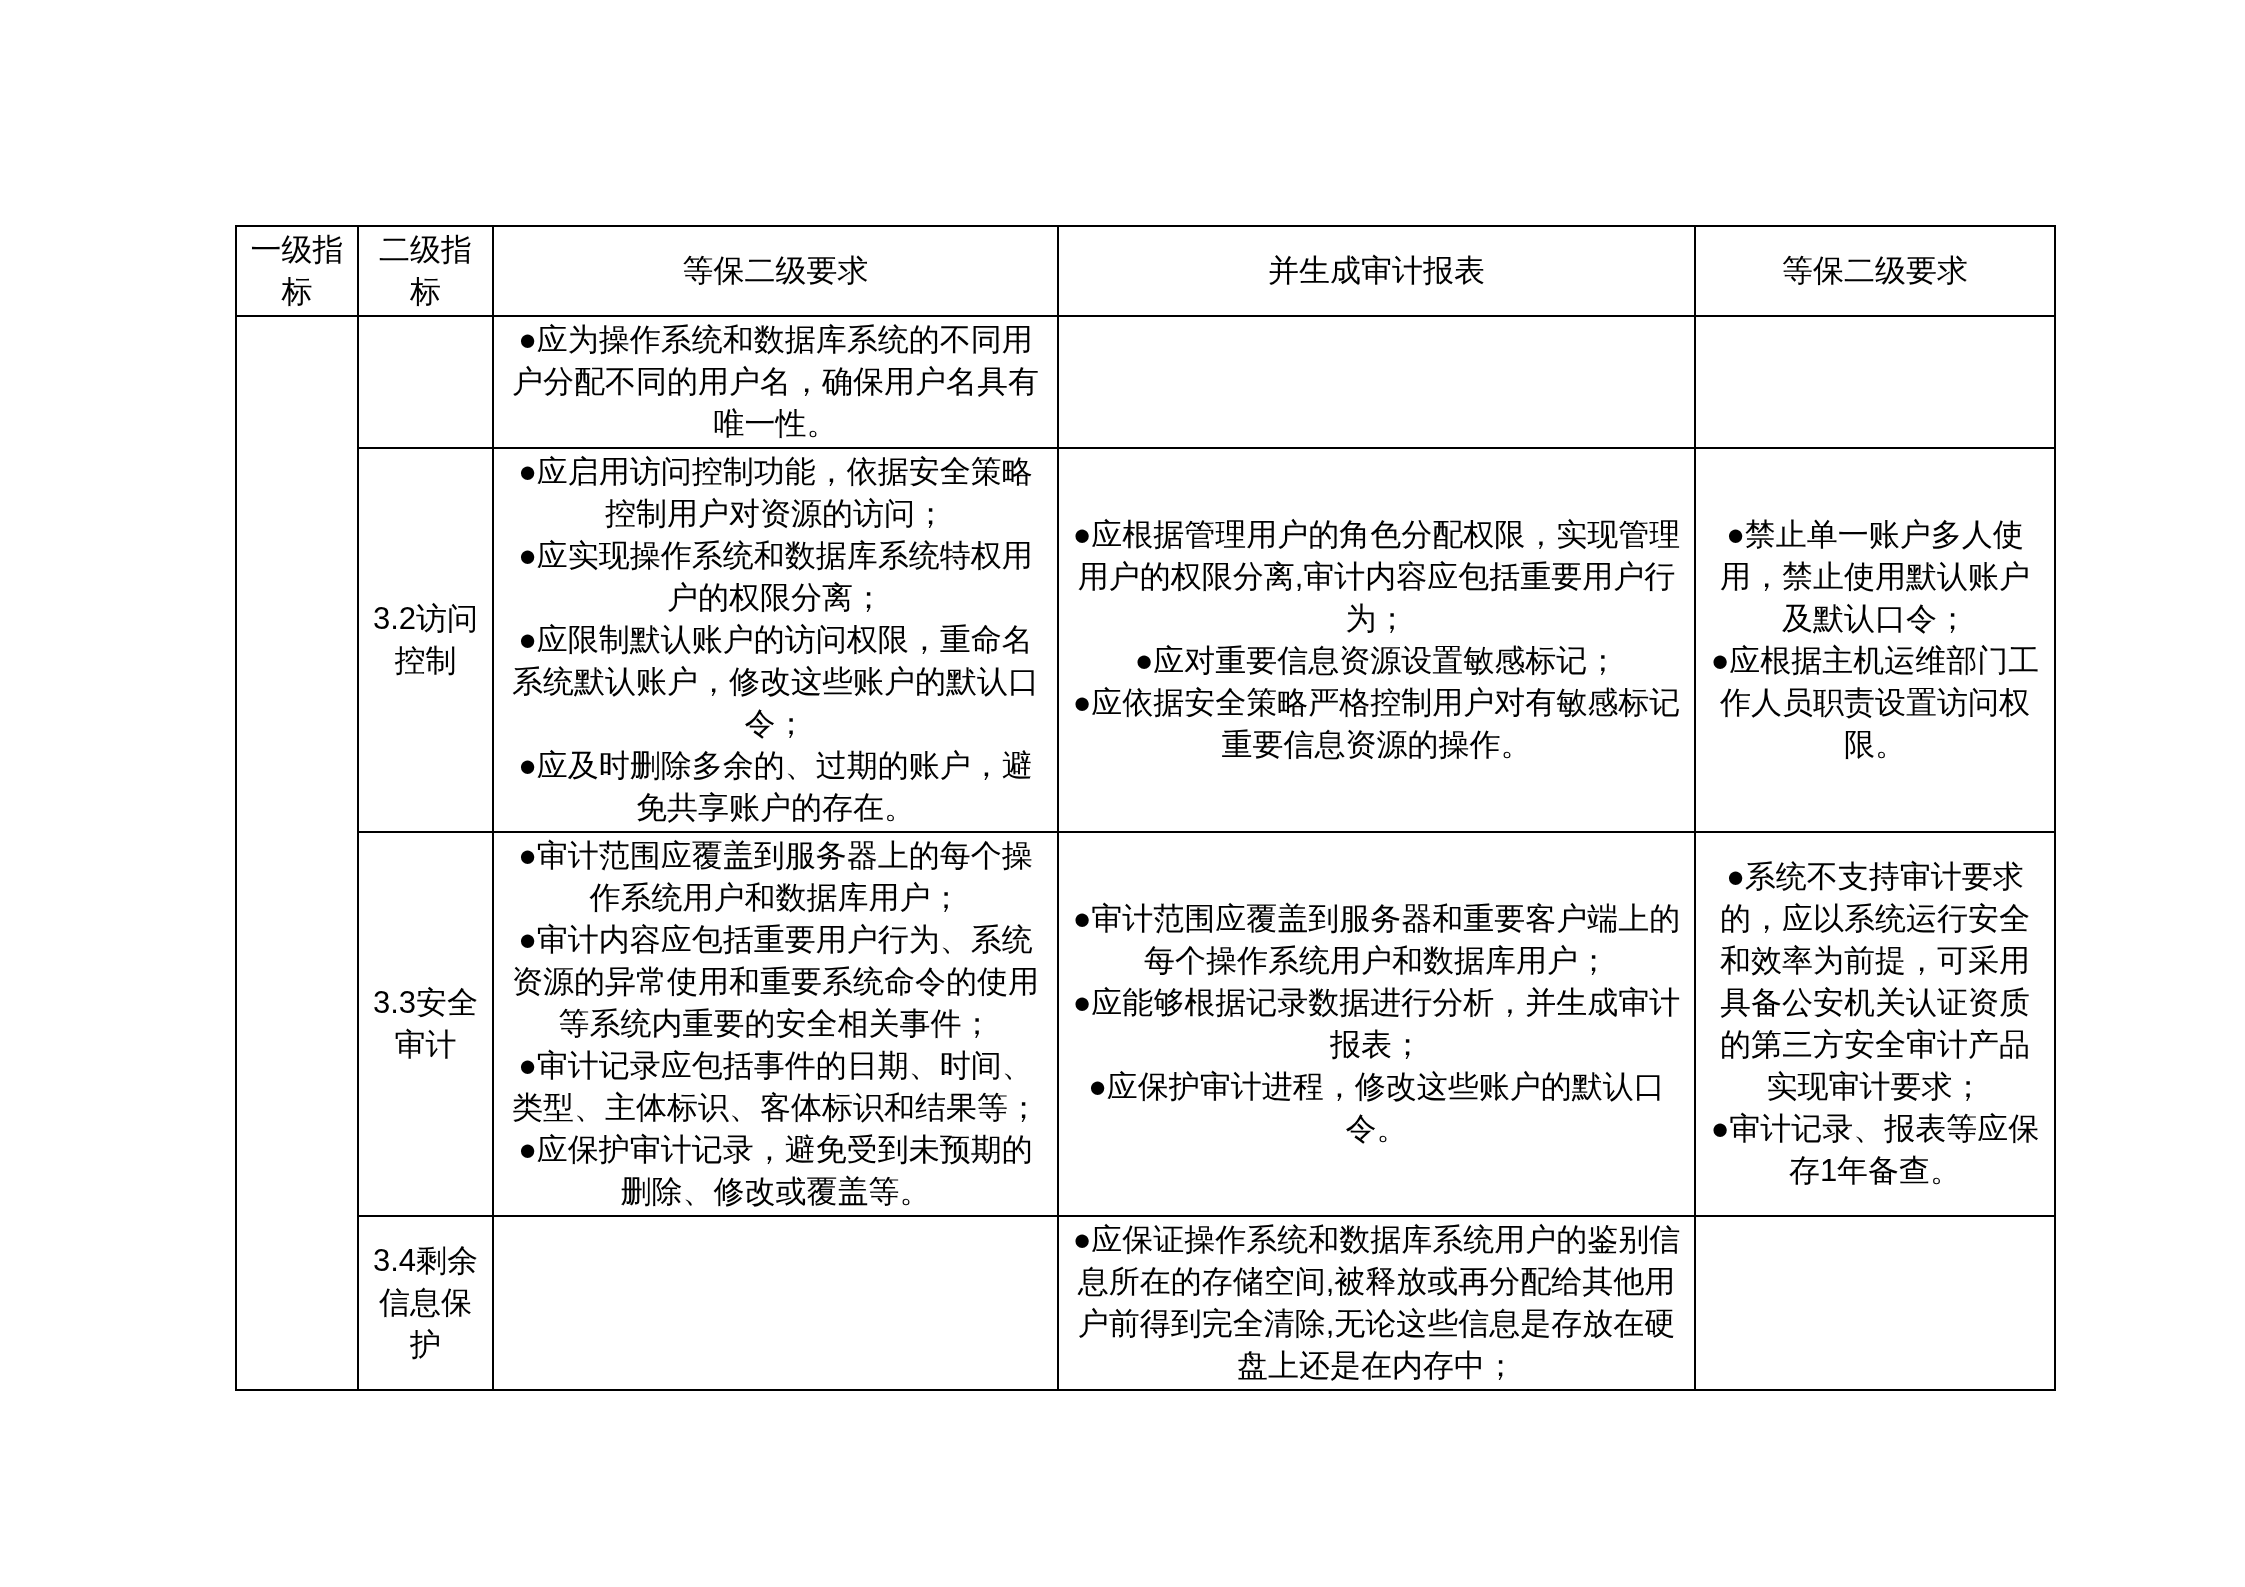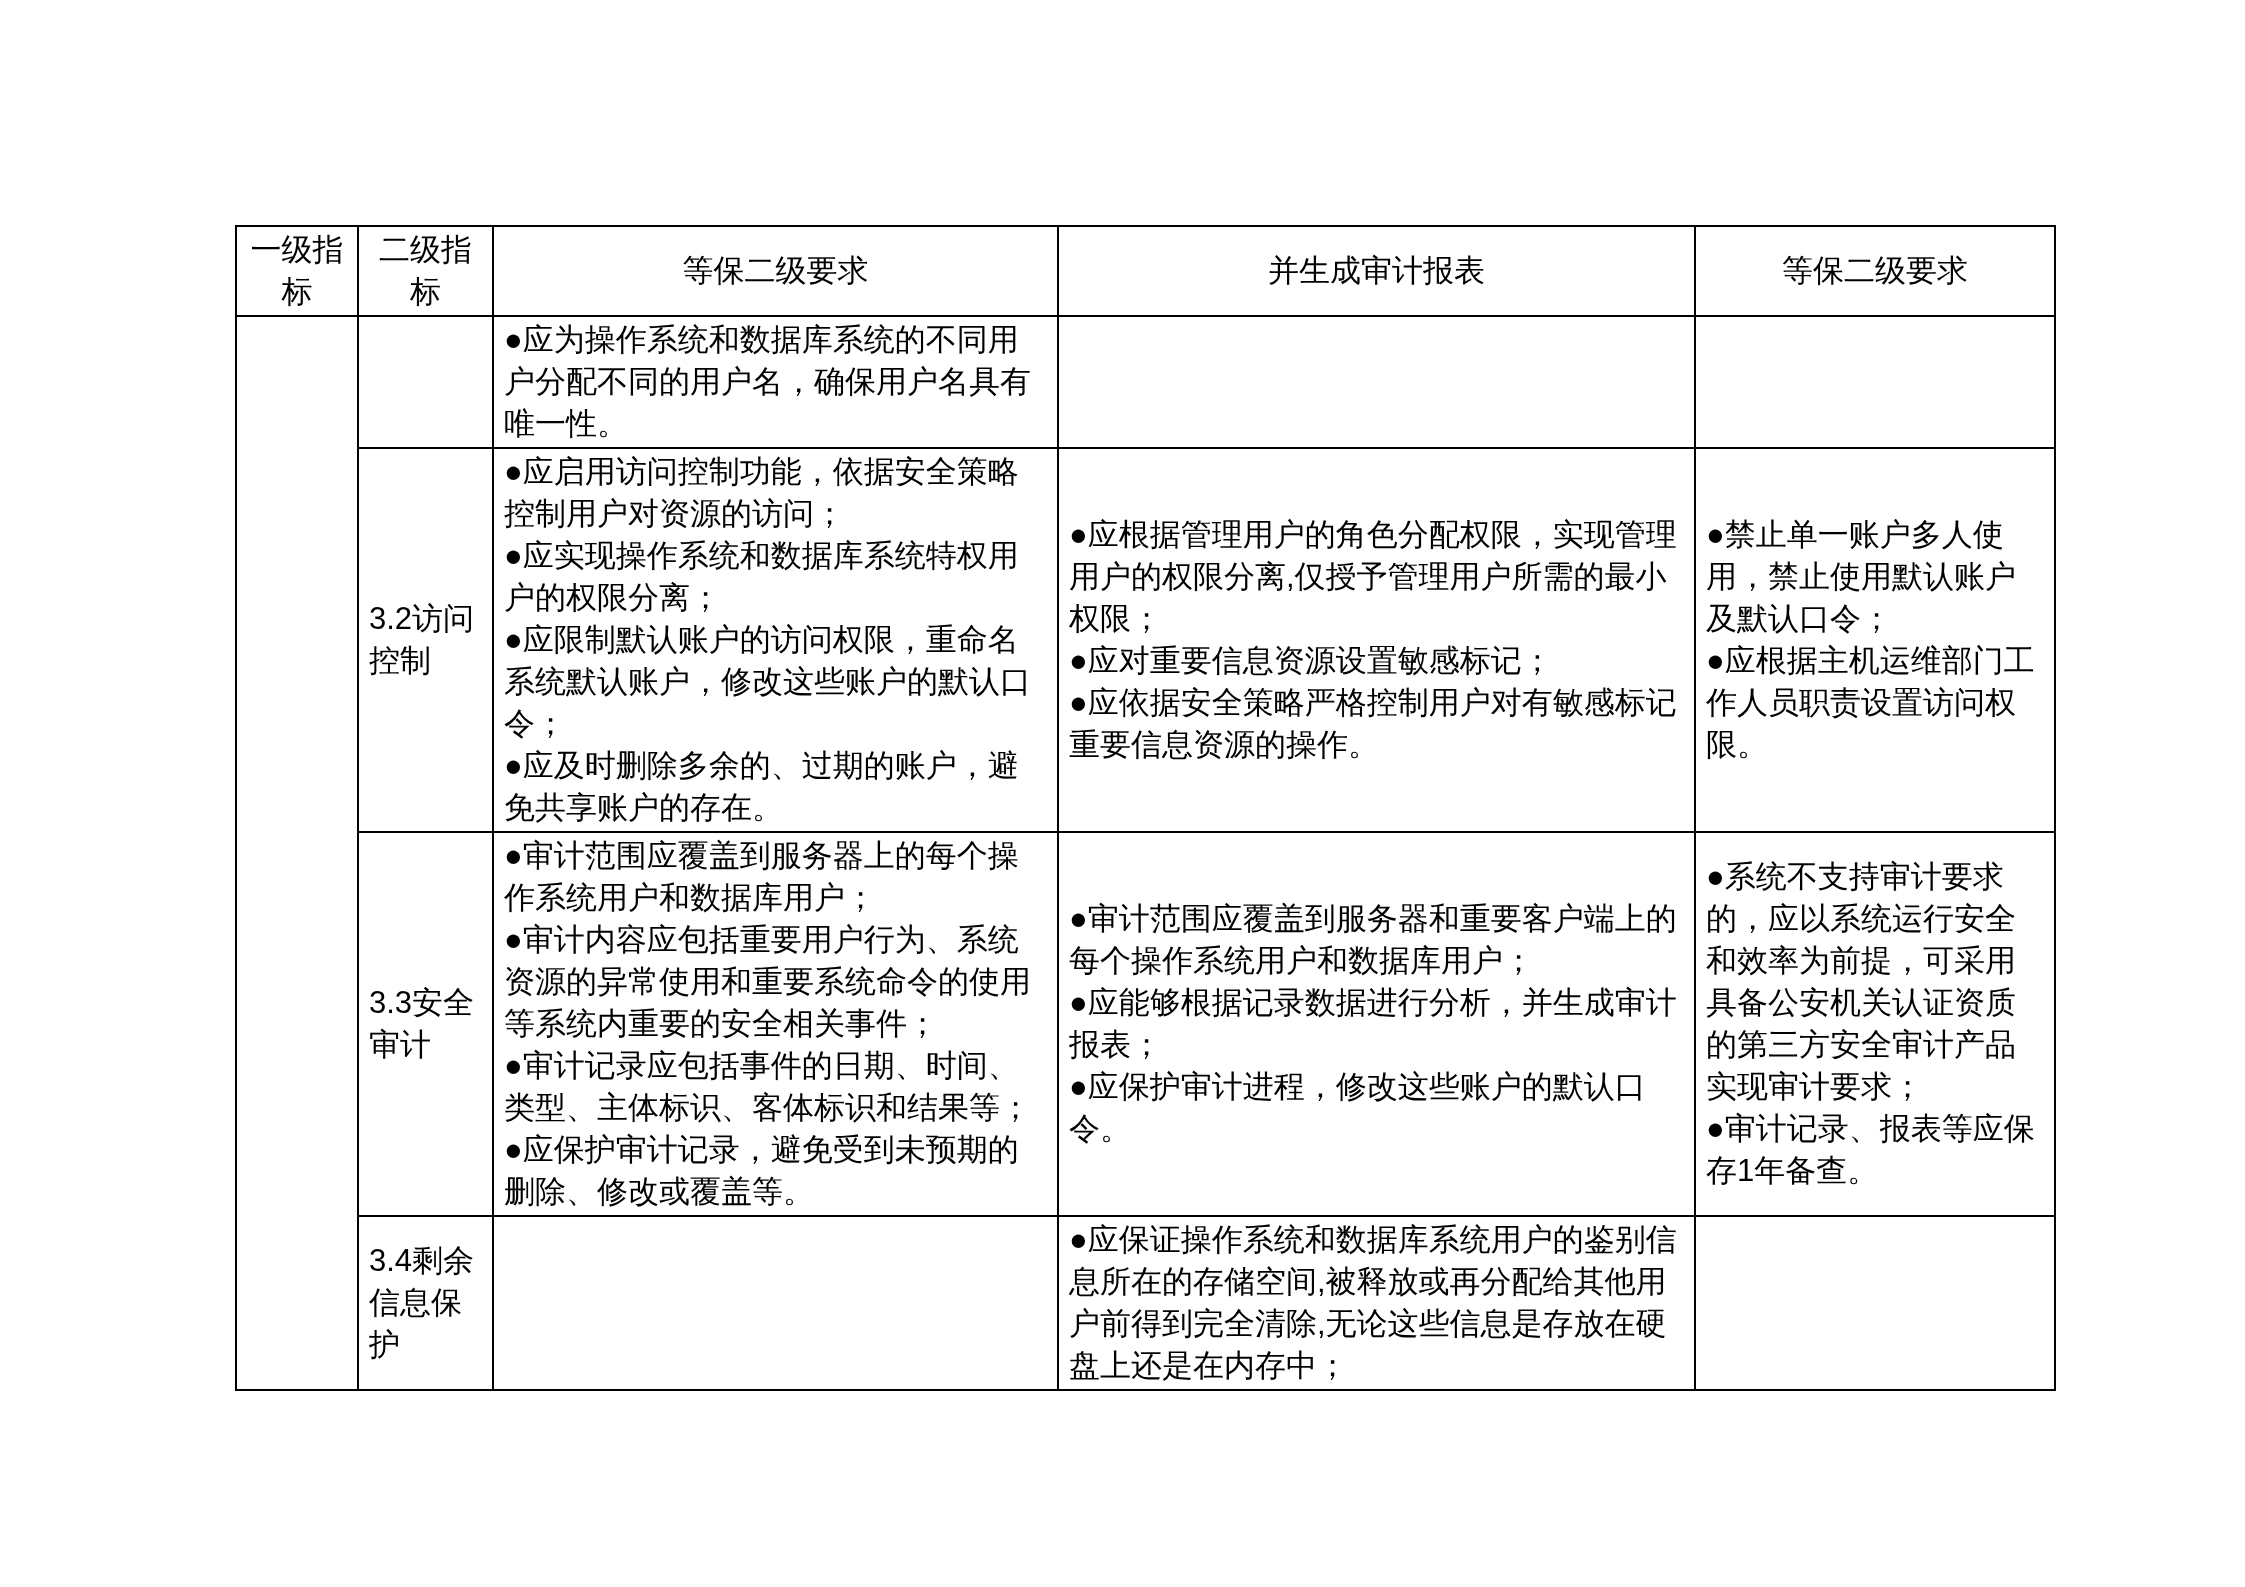--- a/index.html
+++ b/index.html
@@ -26,20 +26,21 @@
   }
   table.req th, table.req td {
     border: 2px solid #000000;
     font-size: 31px;
     line-height: 42px;
     font-weight: normal;
     vertical-align: middle;
     padding: 2px 10px;
     overflow: hidden;
     box-sizing: border-box;
+    text-align: center;
   }
   table.req th {
     text-align: center;
     height: 88px;
   }
   td.txt {
     white-space: pre-line;
     text-align: left;
   }
   td.lbl {
@@ -80,21 +81,21 @@
         <td class="txt">●应为操作系统和数据库系统的不同用户分配不同的用户名，确保用户名具有唯一性。</td>
         <td class="txt"></td>
         <td class="txt"></td>
       </tr>
       <tr class="row-2">
         <td class="lbl">3.2访问控制</td>
         <td class="txt">●应启用访问控制功能，依据安全策略控制用户对资源的访问；
 ●应实现操作系统和数据库系统特权用户的权限分离；
 ●应限制默认账户的访问权限，重命名系统默认账户，修改这些账户的默认口令；
 ●应及时删除多余的、过期的账户，避免共享账户的存在。</td>
-        <td class="txt">●应根据管理用户的角色分配权限，实现管理用户的权限分离,仅授予管理用户所需的最小权限；
+        <td class="txt">●应根据管理用户的角色分配权限，实现管理用户的权限分离,审计内容应包括重要用户行为；
 ●应对重要信息资源设置敏感标记；
 ●应依据安全策略严格控制用户对有敏感标记重要信息资源的操作。</td>
         <td class="txt">●禁止单一账户多人使用，禁止使用默认账户及默认口令；
 ●应根据主机运维部门工作人员职责设置访问权限。</td>
       </tr>
       <tr class="row-3">
         <td class="lbl">3.3安全审计</td>
         <td class="txt">●审计范围应覆盖到服务器上的每个操作系统用户和数据库用户；
 ●审计内容应包括重要用户行为、系统资源的异常使用和重要系统命令的使用等系统内重要的安全相关事件；
 ●审计记录应包括事件的日期、时间、类型、主体标识、客体标识和结果等；

